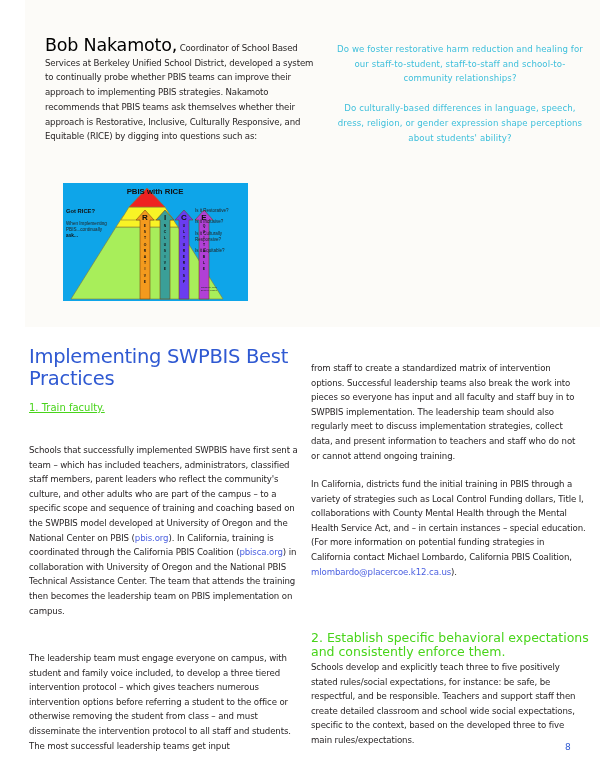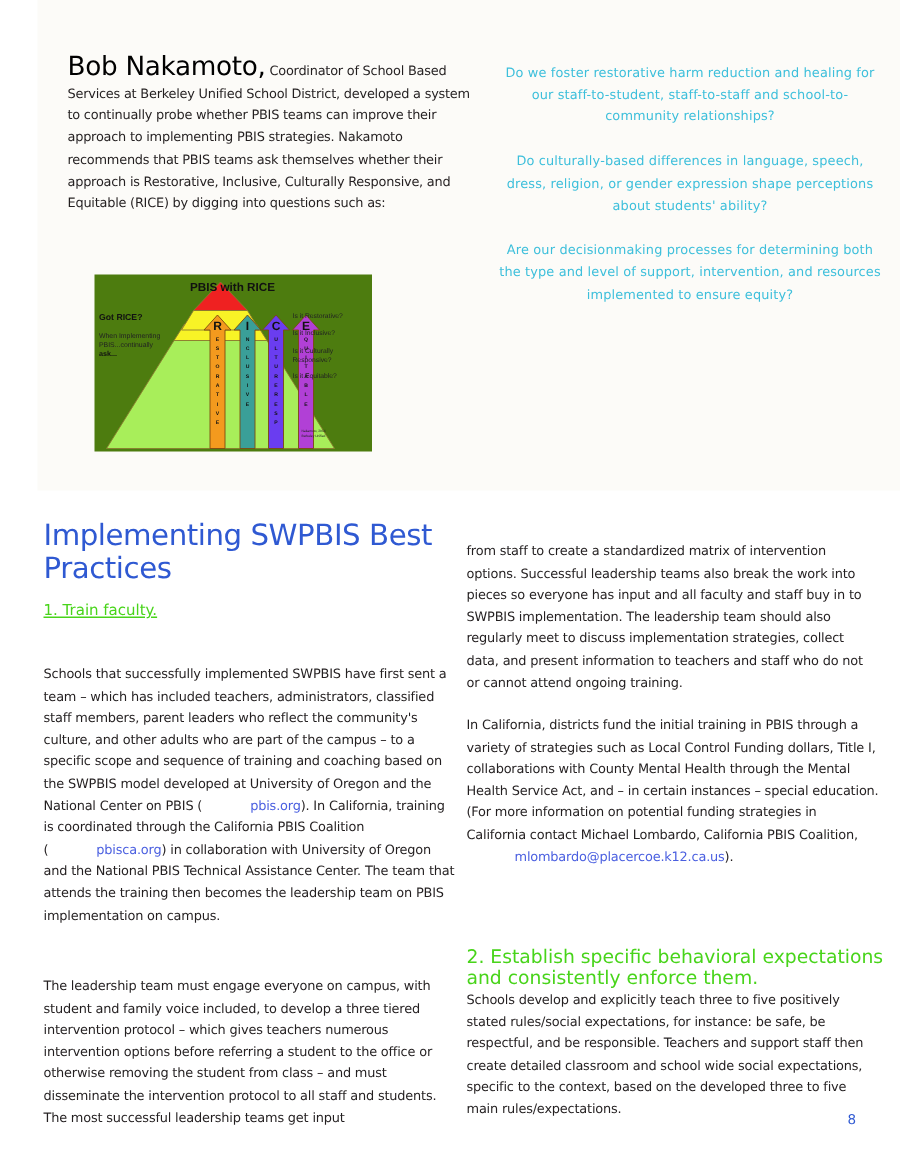--- a/index.html
+++ b/index.html
@@ -17,21 +17,21 @@
   .intro .name {
     font-size: 17.5px; color: #000000; letter-spacing: -0.2px; font-weight: normal;
   }
   .questions {
     position: absolute; left: 331px; top: 42px; width: 258px;
     color: #3dbfdb; font-size: 8.6px; line-height: 14.7px; letter-spacing: 0.1px;
   }
   .questions p { margin: 0 0 15px 0; text-align: center; }
   .rice-figure {
     position: absolute; left: 63px; top: 183px; width: 185px; height: 118px;
-    background: #4d7c0f;
+    background: #0ea5e9;
   }
   .rice-figure svg { display: block; }
   .section-title {
     position: absolute; left: 29px; top: 346px; width: 270px;
     font-size: 19.5px; line-height: 22px; color: #2f59d2; letter-spacing: -0.3px;
   }
   .sub1 {
     position: absolute; left: 29px; top: 402px; font-size: 10px; color: #48d41a; text-decoration: underline;
   }
   .sub2 {
@@ -39,38 +39,37 @@
     font-size: 12.5px; line-height: 13.5px; color: #48d41a; margin-top: 20px;
   }
   .body-text {
     position: absolute; font-size: 8.6px; line-height: 14.6px; letter-spacing: -0.12px; color: #231f20;
   }
   .col-left-1 { left: 29px; top: 443px; width: 275px; }
   .col-left-2 { left: 29px; top: 651px; width: 275px; }
   .col-right-1 { left: 311px; top: 361px; width: 275px; }
   .col-right-2 { left: 311px; top: 477px; width: 275px; }
   .col-right-3 { left: 311px; top: 660px; width: 275px; }
-  a.link { color: #4a5fe0; text-decoration: none; margin-left: 32px; }
+  a.link { color: #4a5fe0; text-decoration: none; }
   .page-number {
     position: absolute; left: 565px; top: 742px; font-size: 9px; color: #2f59d2;
   }
 </style>
 </head>
 <body>
 
 <div class="sidebar-box"></div>
 
 <div class="intro">
   <span class="name">Bob Nakamoto,</span><span> Coordinator of School Based Services at Berkeley Unified School District, developed a system to continually probe whether PBIS teams can improve their approach to implementing PBIS strategies. Nakamoto recommends that PBIS teams ask themselves whether their approach is Restorative, Inclusive, Culturally Responsive, and Equitable (RICE) by digging into questions such as:</span>
 </div>
 
 <div class="questions">
   <p>Do we foster restorative harm reduction and healing for our staff-to-student, staff-to-staff and school-to-community relationships?</p>
   <p>Do culturally-based differences in language, speech, dress, religion, or gender expression shape perceptions about students' ability?</p>
-  <p>Are our decisionmaking processes for determining both the type and level of support, intervention, and resources implemented to ensure equity?</p>
 </div>
 
 <div class="rice-figure">
   <svg width="185" height="118" viewBox="0 0 185 118" xmlns="http://www.w3.org/2000/svg">
 
     <polygon points="8,116 160,116 115,44 53,44" fill="#a8ee5a" stroke="#8a7a30" stroke-width="0.6"></polygon>
     <polygon points="53,44 115,44 108,33 60,33" fill="#f8f326" stroke="#8a7a30" stroke-width="0.6"></polygon>
     <polygon points="66,24 102,24 110,37 58,37" fill="#f8f326" stroke="#8a7a30" stroke-width="0.6"></polygon>
     <polygon points="84,5 102,24 66,24" fill="#ef2121" stroke="#8a7a30" stroke-width="0.6"></polygon>
     <text x="92" y="11" text-anchor="middle" font-family="Liberation Sans, sans-serif" font-weight="bold" font-size="7.8" fill="#111">PBIS with RICE</text>

